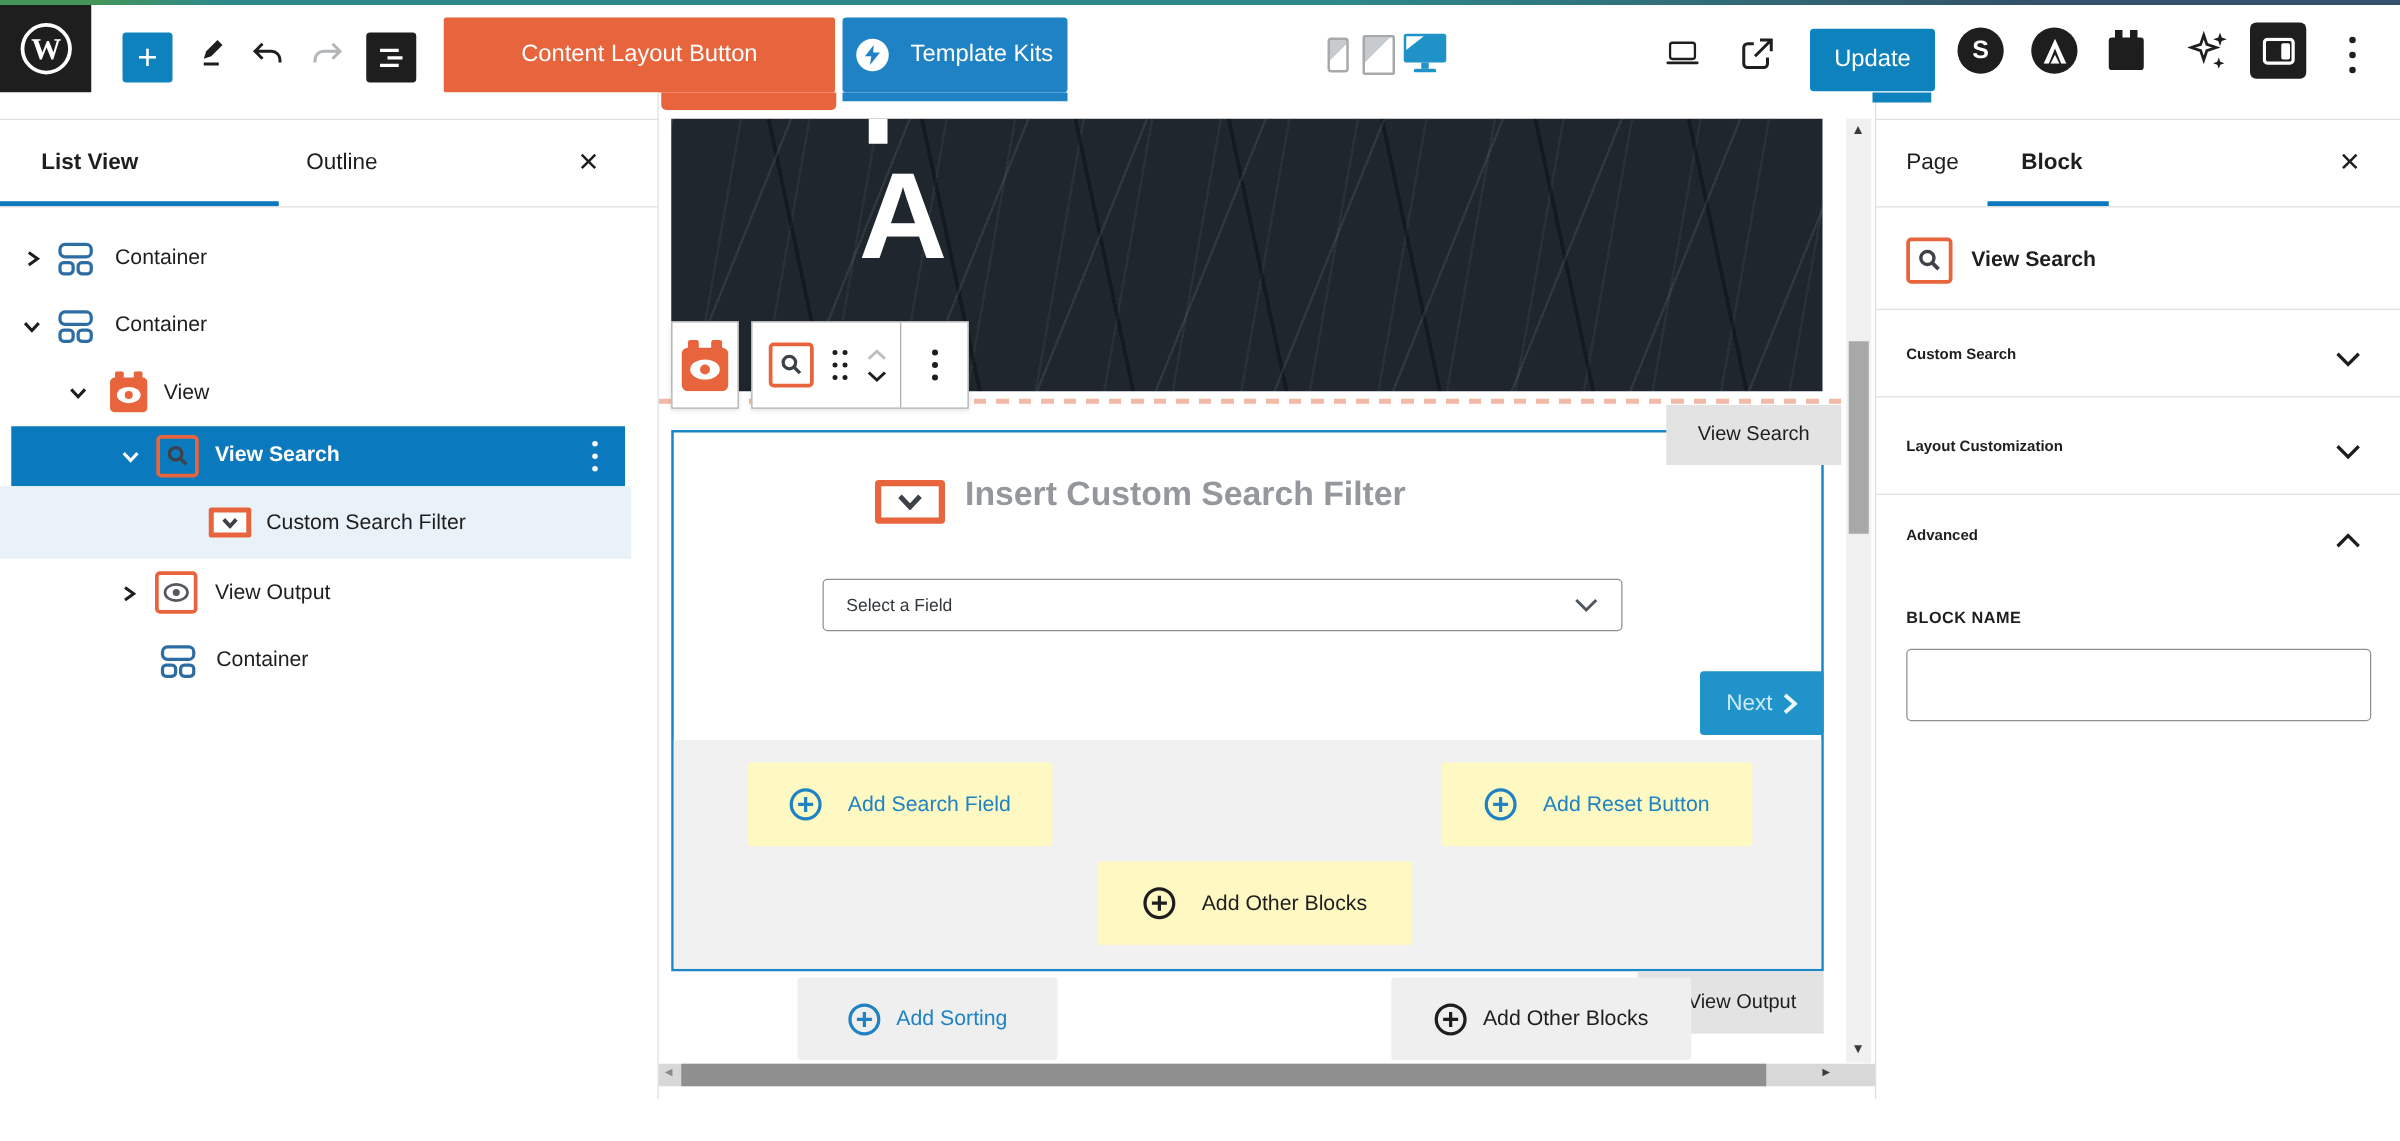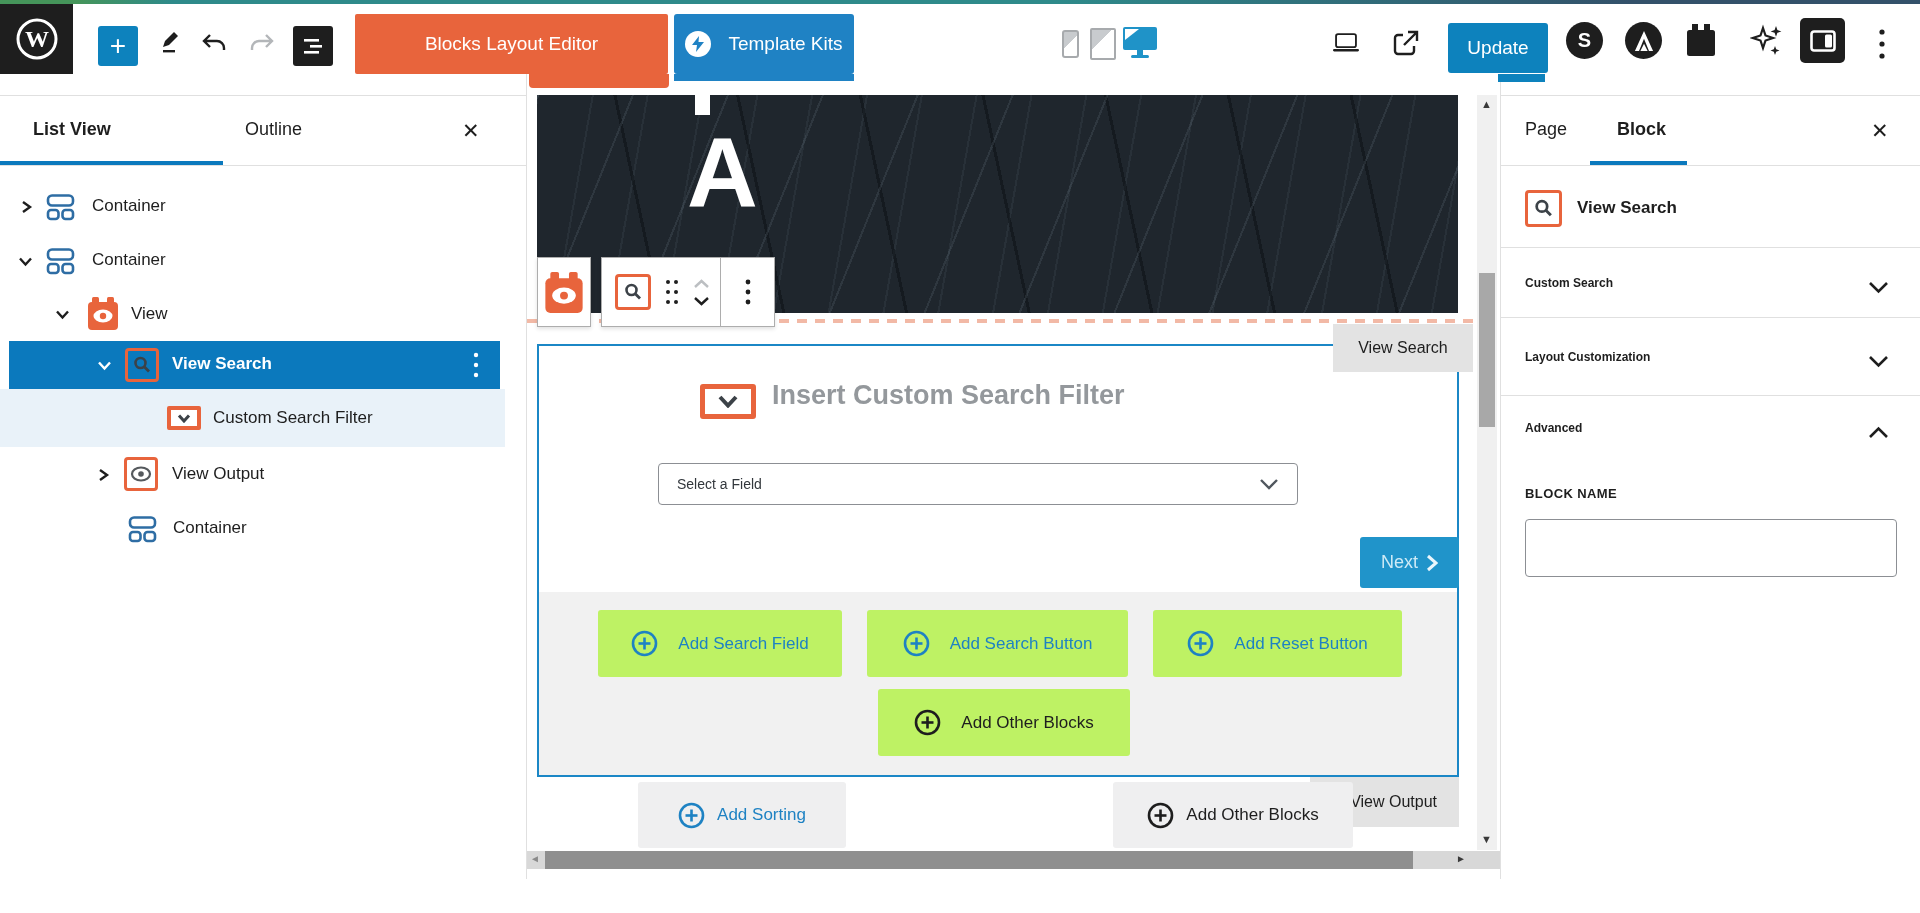--- a/index.html
+++ b/index.html
@@ -72,21 +72,21 @@
   #field-select { left:658px; top:463px; width:640px; height:42px; border:1px solid #8c8f94; border-radius:4px;
     background:#fff; display:flex; align-items:center; font-size:14px; color:#32373c; padding:0 18px;
     justify-content:space-between; }
   #next-btn { left:1360px; top:537px; width:99px; height:51px; background:#2094ca; border-radius:3px;
     color:#cdeaf6; font-size:18px; display:flex; align-items:center; justify-content:center; gap:8px; }
   #vs-footer { left:539px; top:592px; width:918px; height:183px; background:#f1f1f1; }
   .add-btn { display:flex; align-items:center; justify-content:center; gap:12px; font-size:17px;
     border-radius:3px; }
   .add-blue { color:#1e82c3; }
   .add-dark { color:#1e1e1e; }
-  .gbtn1 { background:#bef264;gap:20px; }
+  .gbtn1 { background:#fef9c3;gap:20px; }
   .gbtn2 { background:#efeff0; }
   #out-chip { left:1310px; top:777px; width:149px; height:50px; background:#e3e3e3; z-index:2;
     display:flex; align-items:center; justify-content:flex-end; padding-right:22px; font-size:16px; }
 
   
   #hscroll { left:527px; top:851px; width:973px; height:18px; background:#d8d8d8; z-index:7; }
   #hthumb { left:545px; top:851px; width:868px; height:18px; background:#8f8f8f; z-index:8; }
   #vscroll { left:1477px; top:95px; width:20px; height:755px; background:#f0f0f0; }
   #vthumb { left:1479px; top:273px; width:16px; height:154px; background:#a8a8a8; }
   .scroll-arrow { font-size:11px; color:#3a3a3a; line-height:1; }
@@ -143,21 +143,21 @@
   </div>
 
   <div id="list-view-btn" class="abs">
     <svg width="24" height="24" viewBox="0 0 24 24">
       <rect x="3" y="5" width="15" height="2.6" fill="#fff"></rect>
       <rect x="9" y="11" width="12" height="2.6" fill="#fff"></rect>
       <rect x="3" y="17" width="15" height="2.6" fill="#fff"></rect>
     </svg>
   </div>
 
-  <div id="cle-btn" class="abs">Blocks Layout Editor</div>
+  <div id="cle-btn" class="abs">Content Layout Button</div>
 
   <div id="tk-btn" class="abs">
     <span id="tk-bolt">
       <svg width="14" height="16" viewBox="0 0 14 16">
           <polygon points="8,0 1,9 6,9 5,16 13,6 7.5,6" fill="#1f82c4"></polygon>
         </svg>
     </span>
     <span>Template Kits</span>
   </div>
 
@@ -405,28 +405,20 @@
   <div id="vs-footer" class="abs"></div>
 
   <div class="abs add-btn add-blue gbtn1" style="left:598px; top:610px; width:244px; height:67px;">
     <svg width="27" height="27" viewBox="0 0 27 27">
       <circle cx="13.5" cy="13.5" r="11.5" fill="none" stroke="#1e82c3" stroke-width="2.6"></circle>
       <line x1="13.5" y1="7.5" x2="13.5" y2="19.5" stroke="#1e82c3" stroke-width="2.6"></line>
       <line x1="7.5" y1="13.5" x2="19.5" y2="13.5" stroke="#1e82c3" stroke-width="2.6"></line>
       </svg>
     <span>Add Search Field</span>
   </div>
-  <div class="abs add-btn add-blue gbtn1" style="left:867px; top:610px; width:261px; height:67px;">
-    <svg width="27" height="27" viewBox="0 0 27 27">
-      <circle cx="13.5" cy="13.5" r="11.5" fill="none" stroke="#1e82c3" stroke-width="2.6"></circle>
-      <line x1="13.5" y1="7.5" x2="13.5" y2="19.5" stroke="#1e82c3" stroke-width="2.6"></line>
-      <line x1="7.5" y1="13.5" x2="19.5" y2="13.5" stroke="#1e82c3" stroke-width="2.6"></line>
-      </svg>
-    <span>Add Search Button</span>
-  </div>
   <div class="abs add-btn add-blue gbtn1" style="left:1153px; top:610px; width:249px; height:67px;">
     <svg width="27" height="27" viewBox="0 0 27 27">
       <circle cx="13.5" cy="13.5" r="11.5" fill="none" stroke="#1e82c3" stroke-width="2.6"></circle>
       <line x1="13.5" y1="7.5" x2="13.5" y2="19.5" stroke="#1e82c3" stroke-width="2.6"></line>
       <line x1="7.5" y1="13.5" x2="19.5" y2="13.5" stroke="#1e82c3" stroke-width="2.6"></line>
       </svg>
     <span>Add Reset Button</span>
   </div>
   <div class="abs add-btn add-dark gbtn1" style="left:878px; top:689px; width:252px; height:67px;">
     <svg width="27" height="27" viewBox="0 0 27 27">

